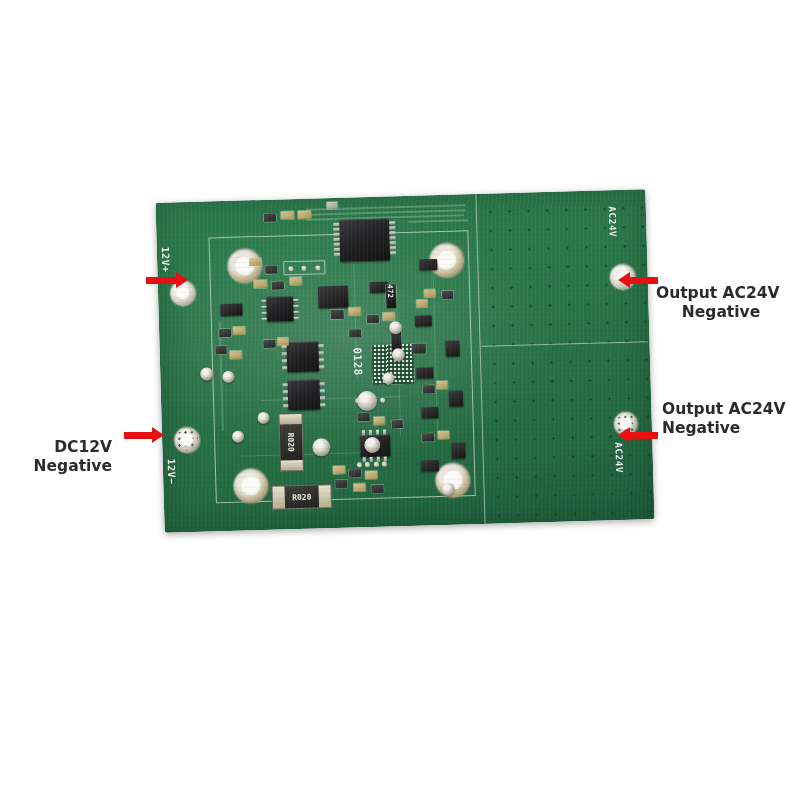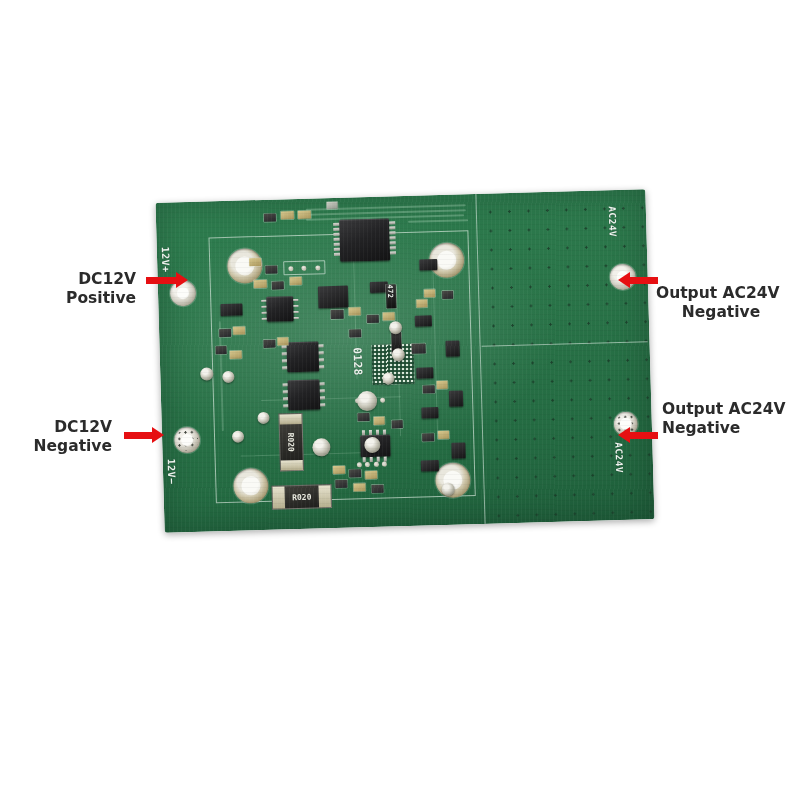--- a/index.html
+++ b/index.html
@@ -370,29 +370,26 @@
       <div class="solderblob" style="left:202px;top:240px;width:16px;height:16px;"></div>
       <div class="solderblob" style="left:196px;top:194px;width:20px;height:20px;"></div>
       <div class="solderblob" style="left:230px;top:125px;width:13px;height:13px;"></div>
       <div class="solderblob" style="left:232px;top:152px;width:13px;height:13px;"></div>
       <div class="solderblob" style="left:222px;top:176px;width:12px;height:12px;"></div>
       <div class="solderblob" style="left:278px;top:288px;width:13px;height:13px;"></div>
 
     </div>
   </div>
 
-  <div class="anno l" style="left:8px;top:270px;width:128px;">
-    <div>DC12V Positive</div>
-  </div>
   <div class="arrow right" style="left:146px;top:272px;width:42px;">
     <span class="shaft"></span>
     <span class="head"></span>
   </div>
 
-  <div class="anno l" style="left:2px;top:418px;width:110px;">
+  <div class="anno l" style="left:2px;top:438px;width:110px;">
     <div>DC12V</div>
     <div>Negative</div>
   </div>
   <div class="arrow right" style="left:124px;top:427px;width:40px;">
     <span class="shaft"></span>
     <span class="head"></span>
   </div>
 
   <div class="arrow left" style="left:618px;top:272px;width:40px;">
     <span class="shaft"></span>

